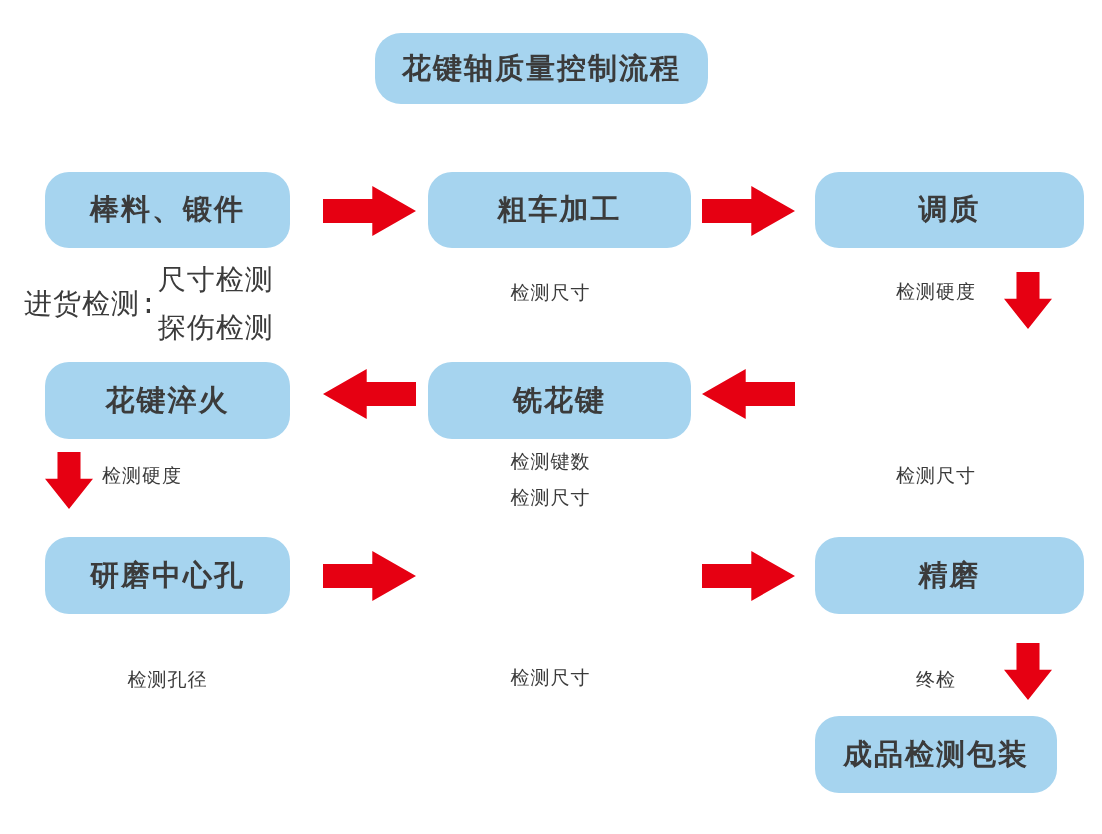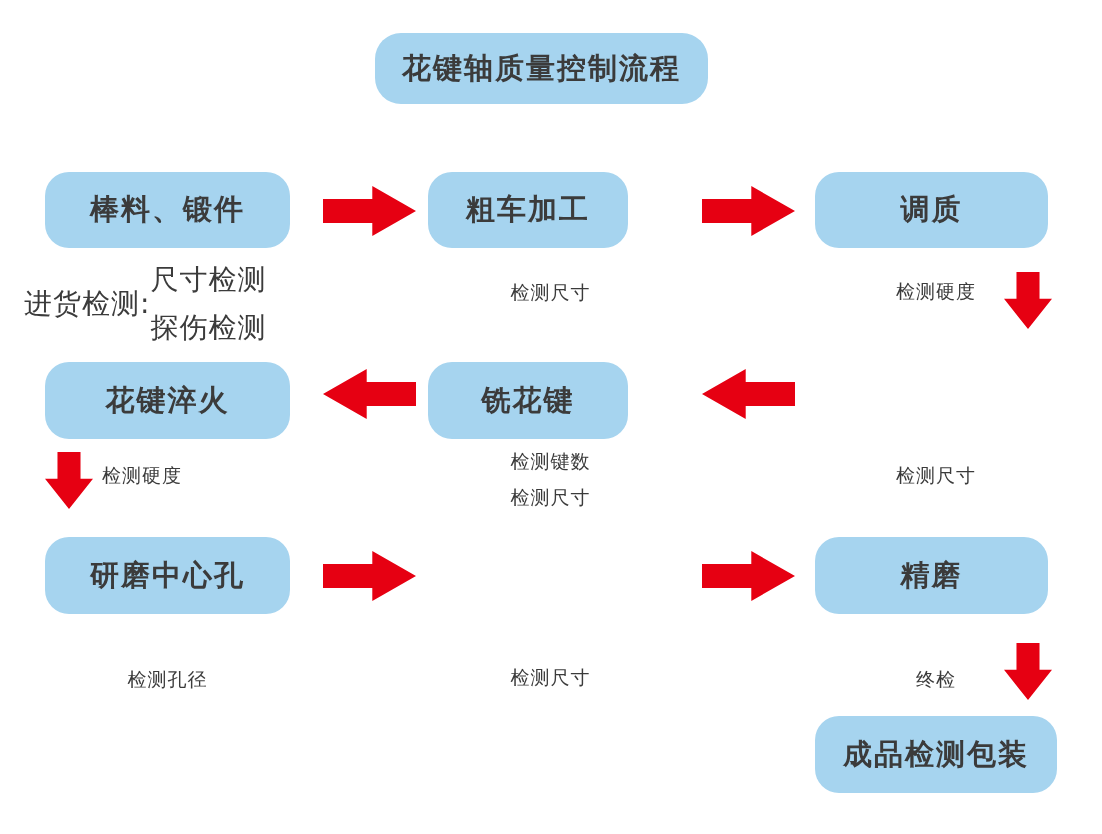--- a/index.html
+++ b/index.html
@@ -32,22 +32,22 @@
     color: var(--text);
     text-align: center;
   }
   .title-node { left: 375px; top: 33px; width: 333px; height: 71px; border-radius: 26px; }
 
   
   .r1 { top: 172px; height: 76px; }
   .r2 { top: 362px; height: 77px; }
   .r3 { top: 537px; height: 77px; }
   .c1 { left: 45px;  width: 245px; }
-  .c2 { left: 428px; width: 200px; }
-  .c3 { left: 815px; width: 233px; }
+  .c2 { left: 428px; width: 263px; }
+  .c3 { left: 815px; width: 269px; }
   .final-node { left: 815px; top: 716px; width: 242px; height: 77px; }
 
   .arrow {
     position: absolute;
     background: var(--arrow);
   }
   .arrow-right { width: 93px; height: 50px;
     clip-path: polygon(0 26%, 53% 26%, 53% 0, 100% 50%, 53% 100%, 53% 74%, 0 74%); }
   .arrow-left  { width: 93px; height: 50px;
     clip-path: polygon(100% 26%, 47% 26%, 47% 0, 0 50%, 47% 100%, 47% 74%, 100% 74%); }
@@ -63,21 +63,21 @@
   }
   .center { text-align: center; }
   .check-lines { line-height: 36px; }
 
   .incoming-group {
     position: absolute;
     left: 24px; top: 262px;
     display: flex;
     align-items: center;
   }
-  .incoming-prefix { font-size: 28px; font-weight: 500; letter-spacing: 1px; }
+  .incoming-prefix { font-size: 28px; font-weight: 500; letter-spacing: 1px; font-family: Liberation Mono, monospace; }
   .incoming-lines { display: flex; flex-direction: column; line-height: 35px;
     font-size: 28px; font-weight: 500; letter-spacing: 1px; gap: 13px; }
 </style>
 </head>
 <body>
 
 <div class="canvas">
 
   <div class="node title-node">花键轴质量控制流程</div>
 

